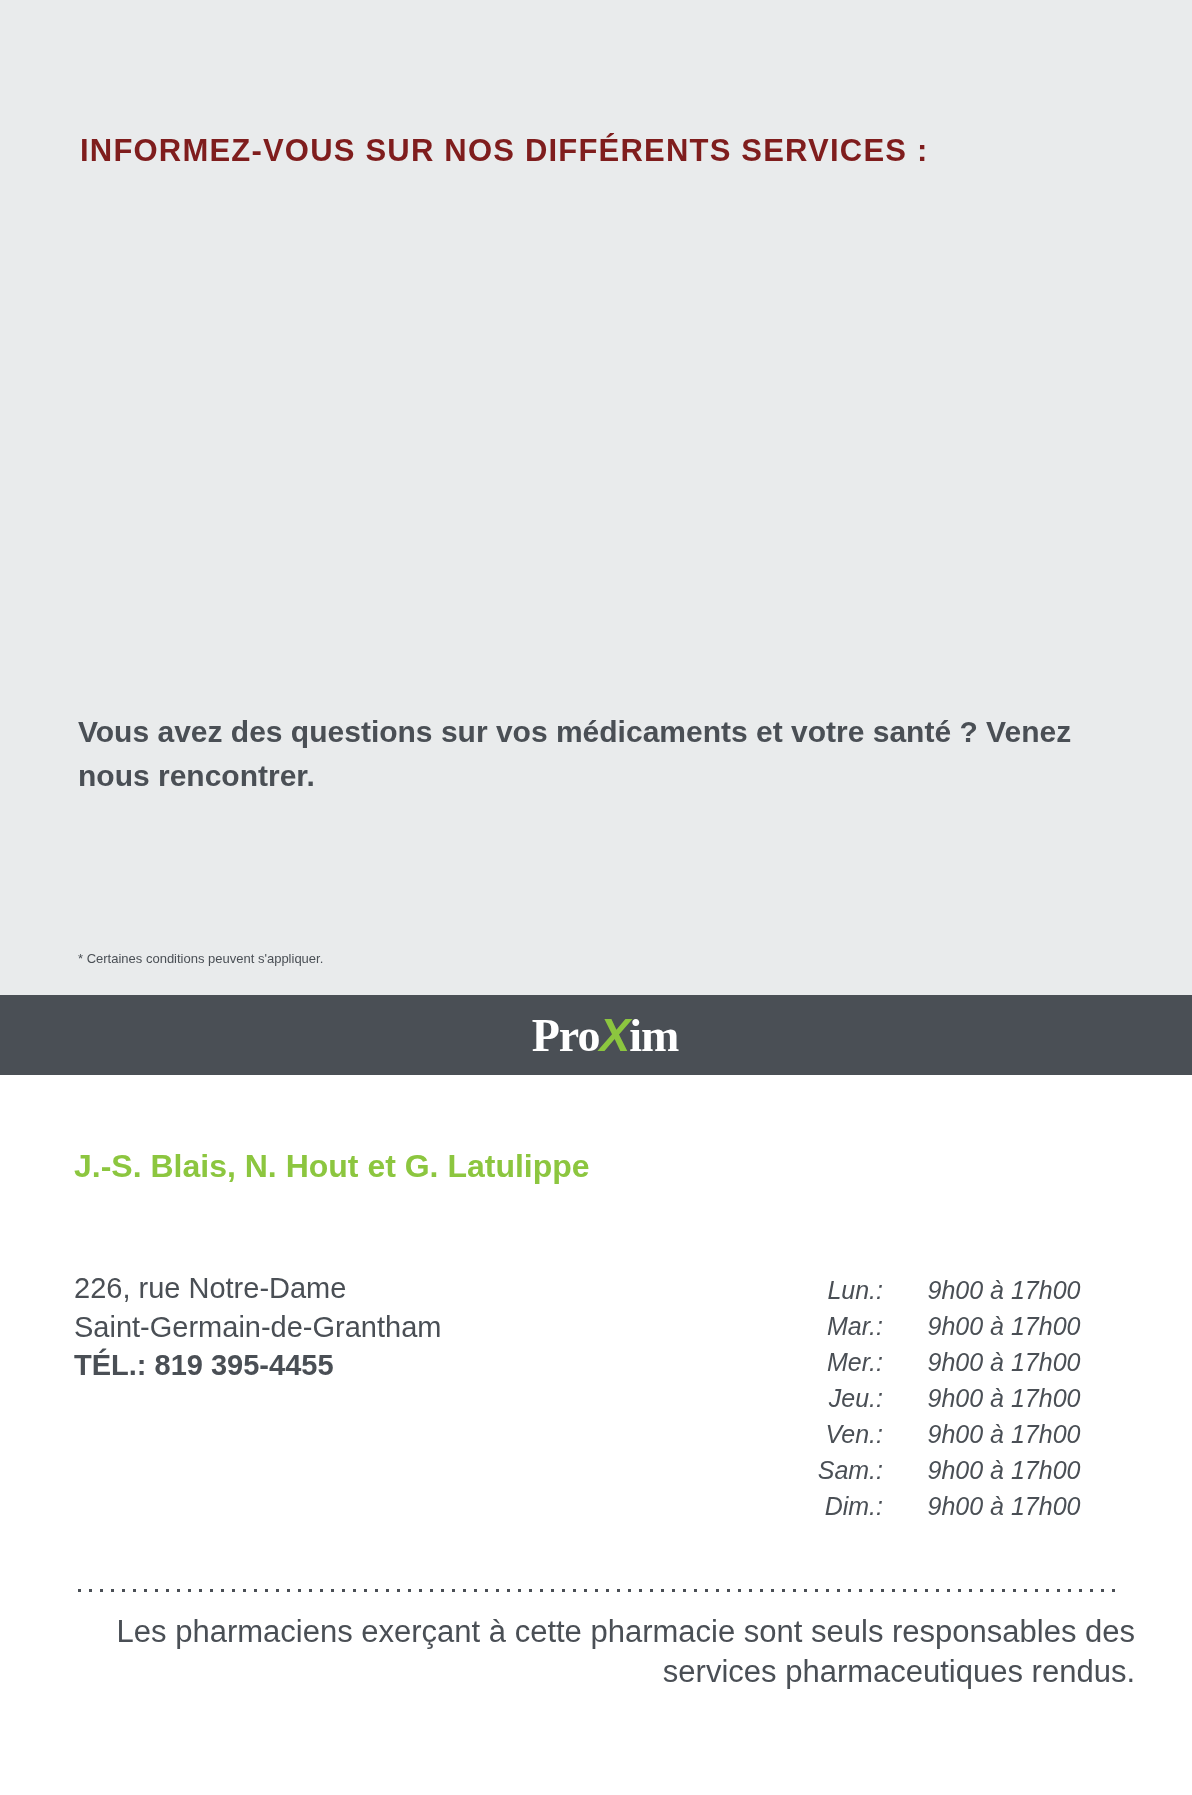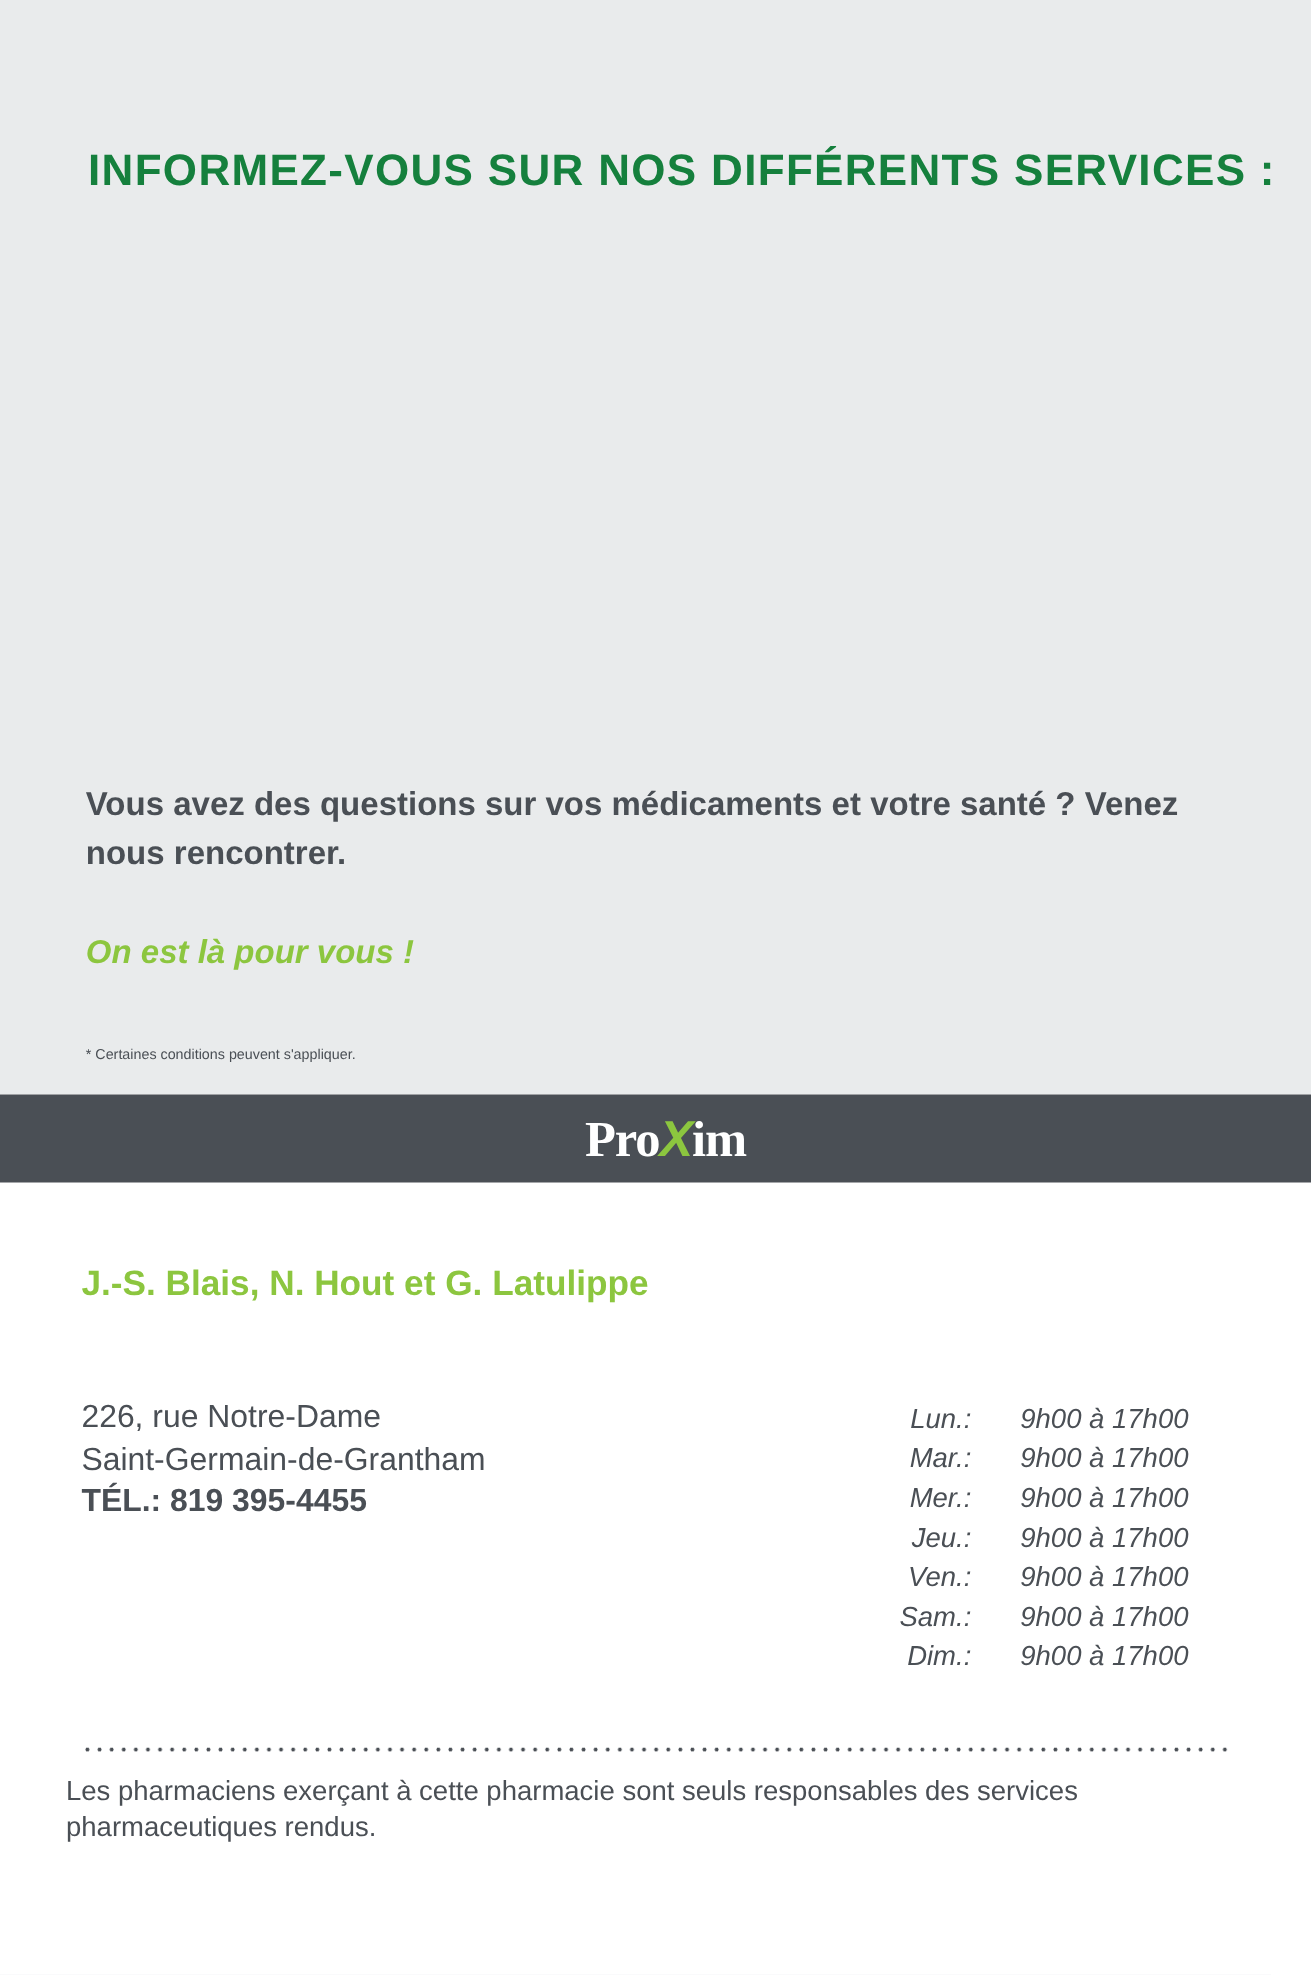--- a/index.html
+++ b/index.html
@@ -27,24 +27,24 @@
     left: 0;
     top: 0;
     width: 1192px;
     height: 995px;
     background: #e9ebec;
   }
   .headline {
     position: absolute;
     left: 80px;
     top: 133px;
-    font-size: 40px;
+    font-size: 31px;
     font-weight: bold;
     letter-spacing: 1.2px;
-    color: #15803d;
+    color: #7f1d1d;
     white-space: nowrap;
   }
 
   .question {
     position: absolute;
     left: 78px;
     top: 710px;
     width: 1000px;
     font-size: 30px;
     font-weight: bold;
@@ -159,35 +159,34 @@
     height: 5px;
     background-image: radial-gradient(circle, #4a4f55 1.6px, rgba(0,0,0,0) 1.9px);
     background-size: 11px 5px;
     background-repeat: repeat-x;
   }
   .footer-note {
     position: absolute;
     left: 60px;
     top: 1612px;
     width: 1075px;
-    text-align: left;
-    font-size: 25px;
+    text-align: right;
+    font-size: 31px;
     line-height: 1.3;
     color: #4a4f55;
   }
 </style>
 </head>
 <body>
 
 <div class="page">
 
   <div class="top-panel">
     <div class="headline">INFORMEZ-VOUS SUR NOS DIFFÉRENTS SERVICES :</div>
     <div class="question">Vous avez des questions sur vos médicaments et votre santé ? Venez nous rencontrer.</div>
-    <div class="tagline">On est là pour vous !</div>
     <div class="disclaimer">* Certaines conditions peuvent s'appliquer.</div>
   </div>
 
   <div class="affiliation-bar">
     <span class="proxim-logo">
       <span>Pro</span><span class="x-mark">X</span><span>im</span>
     </span>
   </div>
 
   <div class="pharmacists">J.-S. Blais, N. Hout et G. Latulippe</div>

